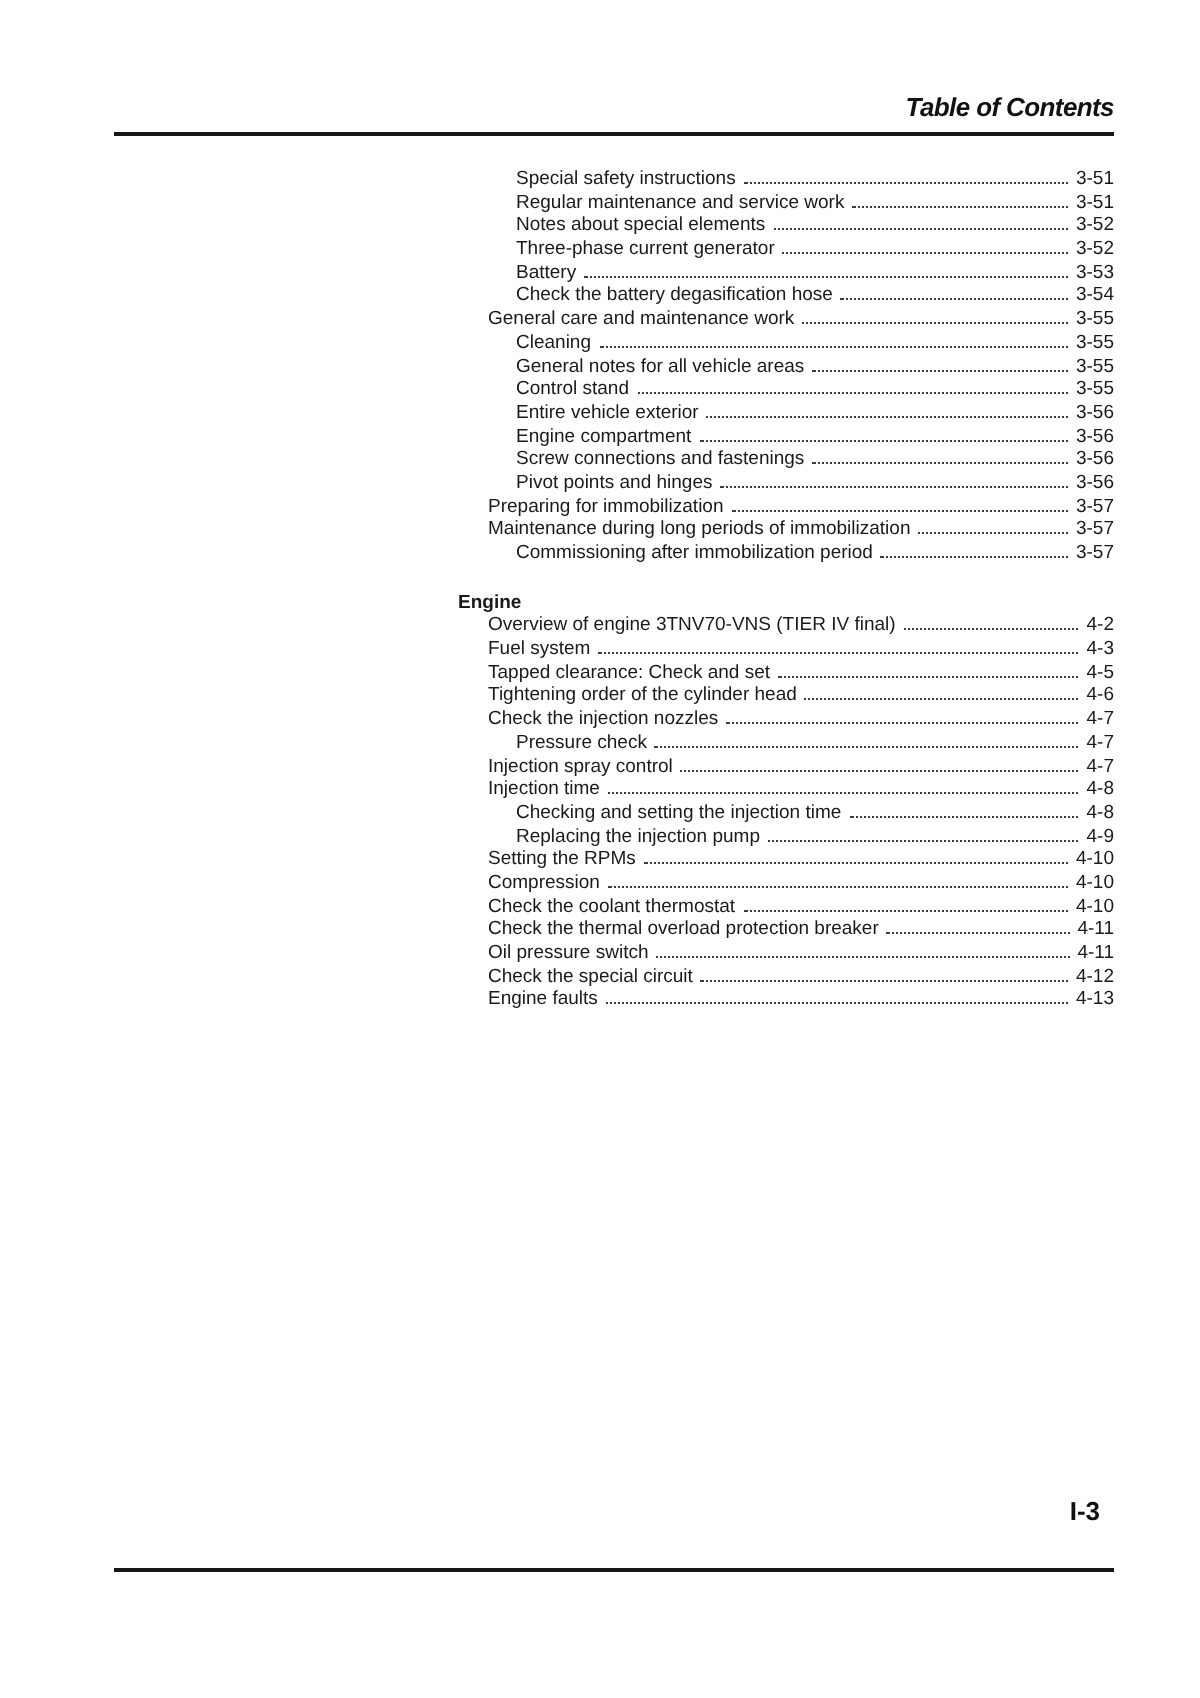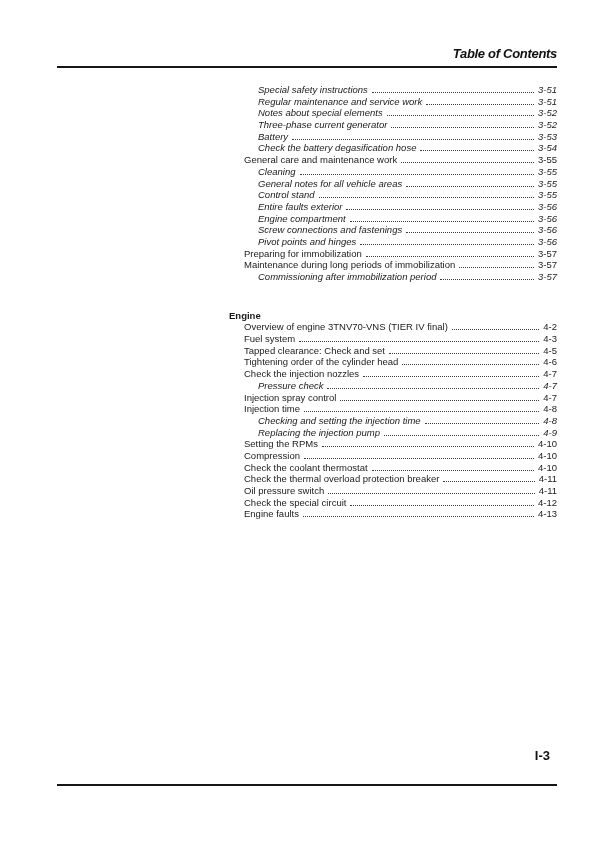--- a/index.html
+++ b/index.html
@@ -38,33 +38,33 @@
     position: absolute;
     top: 84px;
     left: 229px;
     width: 328px;
   }
   .toc-heading {
     font-size: 9.5px;
     font-weight: bold;
     line-height: 11.7px;
     height: 11.7px;
-    margin-top: 27px;
+    margin-top: 13px;
     white-space: nowrap;
   }
   .toc-row {
     display: flex;
     align-items: baseline;
     height: 11.7px;
     line-height: 11.7px;
     font-size: 9.5px;
     white-space: nowrap;
   }
   .toc-row.lvl1 { padding-left: 15px; }
-  .toc-row.lvl2 { padding-left: 29px; font-style: italic; }
+  .toc-row.lvl2 { padding-left: 29px; }
   .toc-row .t { flex: 0 0 auto; }
   .toc-row .leader {
     flex: 1 1 auto;
     min-width: 8px;
     border-bottom: 1px dotted #3c3c3c;
     margin: 0 4px 0 4px;
     align-self: baseline;
   }
   .toc-row .p { flex: 0 0 auto; }
   
@@ -138,21 +138,21 @@
         <span class="t">General notes for all vehicle areas</span>
         <span class="leader"></span>
         <span class="p">3-55</span>
       </div>
       <div class="toc-row lvl2">
         <span class="t">Control stand</span>
         <span class="leader"></span>
         <span class="p">3-55</span>
       </div>
       <div class="toc-row lvl2">
-        <span class="t">Entire faults exterior</span>
+        <span class="t">Entire vehicle exterior</span>
         <span class="leader"></span>
         <span class="p">3-56</span>
       </div>
       <div class="toc-row lvl2">
         <span class="t">Engine compartment</span>
         <span class="leader"></span>
         <span class="p">3-56</span>
       </div>
       <div class="toc-row lvl2">
         <span class="t">Screw connections and fastenings</span>

